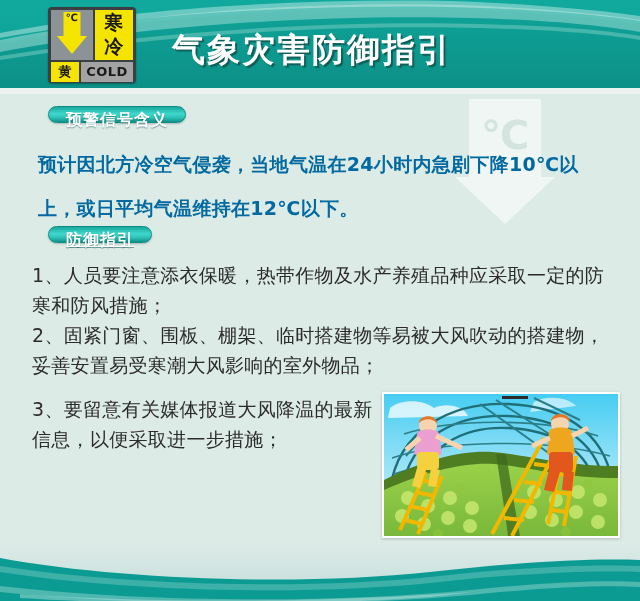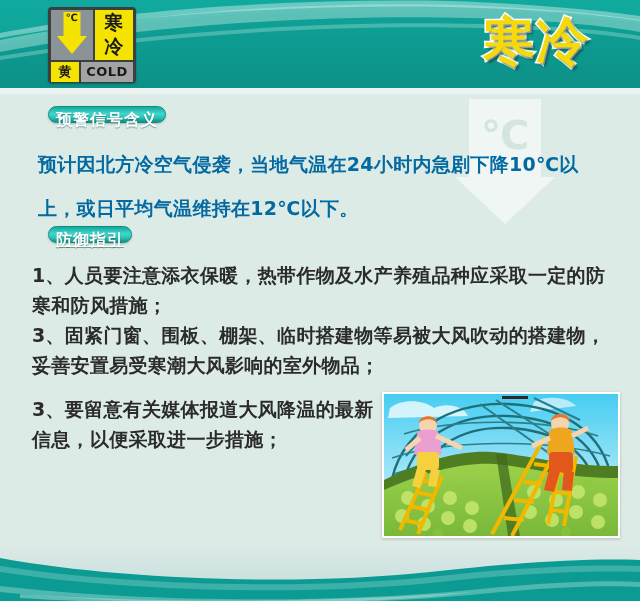--- a/index.html
+++ b/index.html
@@ -180,21 +180,21 @@
     transform: translateX(-50%);
     font-size: 40px;
     font-weight: bold;
     color: #cfe0da;
     line-height: 1;
   }
 
   .badge {
     position: absolute;
     height: 17px;
-    padding: 0 7px;
+    padding: 0 17px;
     border-radius: 13px;
     background: linear-gradient(180deg, #19a79c 0%, #3fd8cd 45%, #2ec2b7 70%, #0f9289 100%);
     border: 1px solid #0c8d84;
     box-shadow: 0 1px 2px rgba(0,0,0,.22);
     color: #ffffff;
     font-size: 16px;
     font-weight: bold;
     line-height: 25px;
     letter-spacing: 1px;
     box-sizing: border-box;
@@ -219,21 +219,21 @@
   .guide-list {
     position: absolute;
     left: 32px; top: 166px;
     width: 352px;
     margin: 0; padding: 0;
     list-style: none;
   }
   .guide-item {
     color: #2b2b2b;
     font-size: 19px;
-    font-weight: bold;
+    font-weight: normal;
     line-height: 30px;
     letter-spacing: .3px;
     margin: 0 0 0 0;
   }
   #guide-1, #guide-2 { width: 578px; }
   #guide-3, #guide-4 { width: 352px; margin-top: 14px; }
 
   
   .illus {
     position: absolute;
@@ -289,41 +289,41 @@
           <span>寒</span>
           <span>冷</span>
         </div>
       </div>
       <div class="warn-bottom">
         <div class="warn-cn">黄</div>
         <div class="warn-en">COLD</div>
       </div>
     </div>
 
-    <div class="hazard-title">寒冷</div>
+    <div class="main-title">气象灾害防御指引</div>
   </div>
   <div class="header-strip"></div>
 
   <div class="body-area">
 
     <div class="watermark">
       <div class="wm-shaft"></div>
       <div class="wm-head"></div>
       <div class="wm-deg">℃</div>
     </div>
 
     <div class="badge" id="badge-meaning">预警信号含义</div>
 
     <div class="para" id="meaning-text">预计因北方冷空气侵袭，当地气温在24小时内急剧下降10℃以上，或日平均气温维持在12℃以下。</div>
 
     <div class="badge" id="badge-guide">防御指引</div>
 
     <ul class="guide-list">
       <li class="guide-item" id="guide-1">1、人员要注意添衣保暖，热带作物及水产养殖品种应采取一定的防寒和防风措施；</li>
-      <li class="guide-item" id="guide-2">3、固紧门窗、围板、棚架、临时搭建物等易被大风吹动的搭建物，妥善安置易受寒潮大风影响的室外物品；</li>
+      <li class="guide-item" id="guide-2">2、固紧门窗、围板、棚架、临时搭建物等易被大风吹动的搭建物，妥善安置易受寒潮大风影响的室外物品；</li>
       <li class="guide-item" id="guide-3">3、要留意有关媒体报道大风降温的最新信息，以便采取进一步措施；</li>
     </ul>
 
     <div class="illus">
       <svg viewBox="0 0 234 142" preserveAspectRatio="none" width="100%" height="100%">
         <defs>
           <linearGradient id="sky" x1="0" y1="0" x2="0" y2="1">
             <stop offset="0%" stop-color="#46cdf2"></stop>
             <stop offset="55%" stop-color="#9fe4f7"></stop>
             <stop offset="100%" stop-color="#cdf2fb"></stop>

